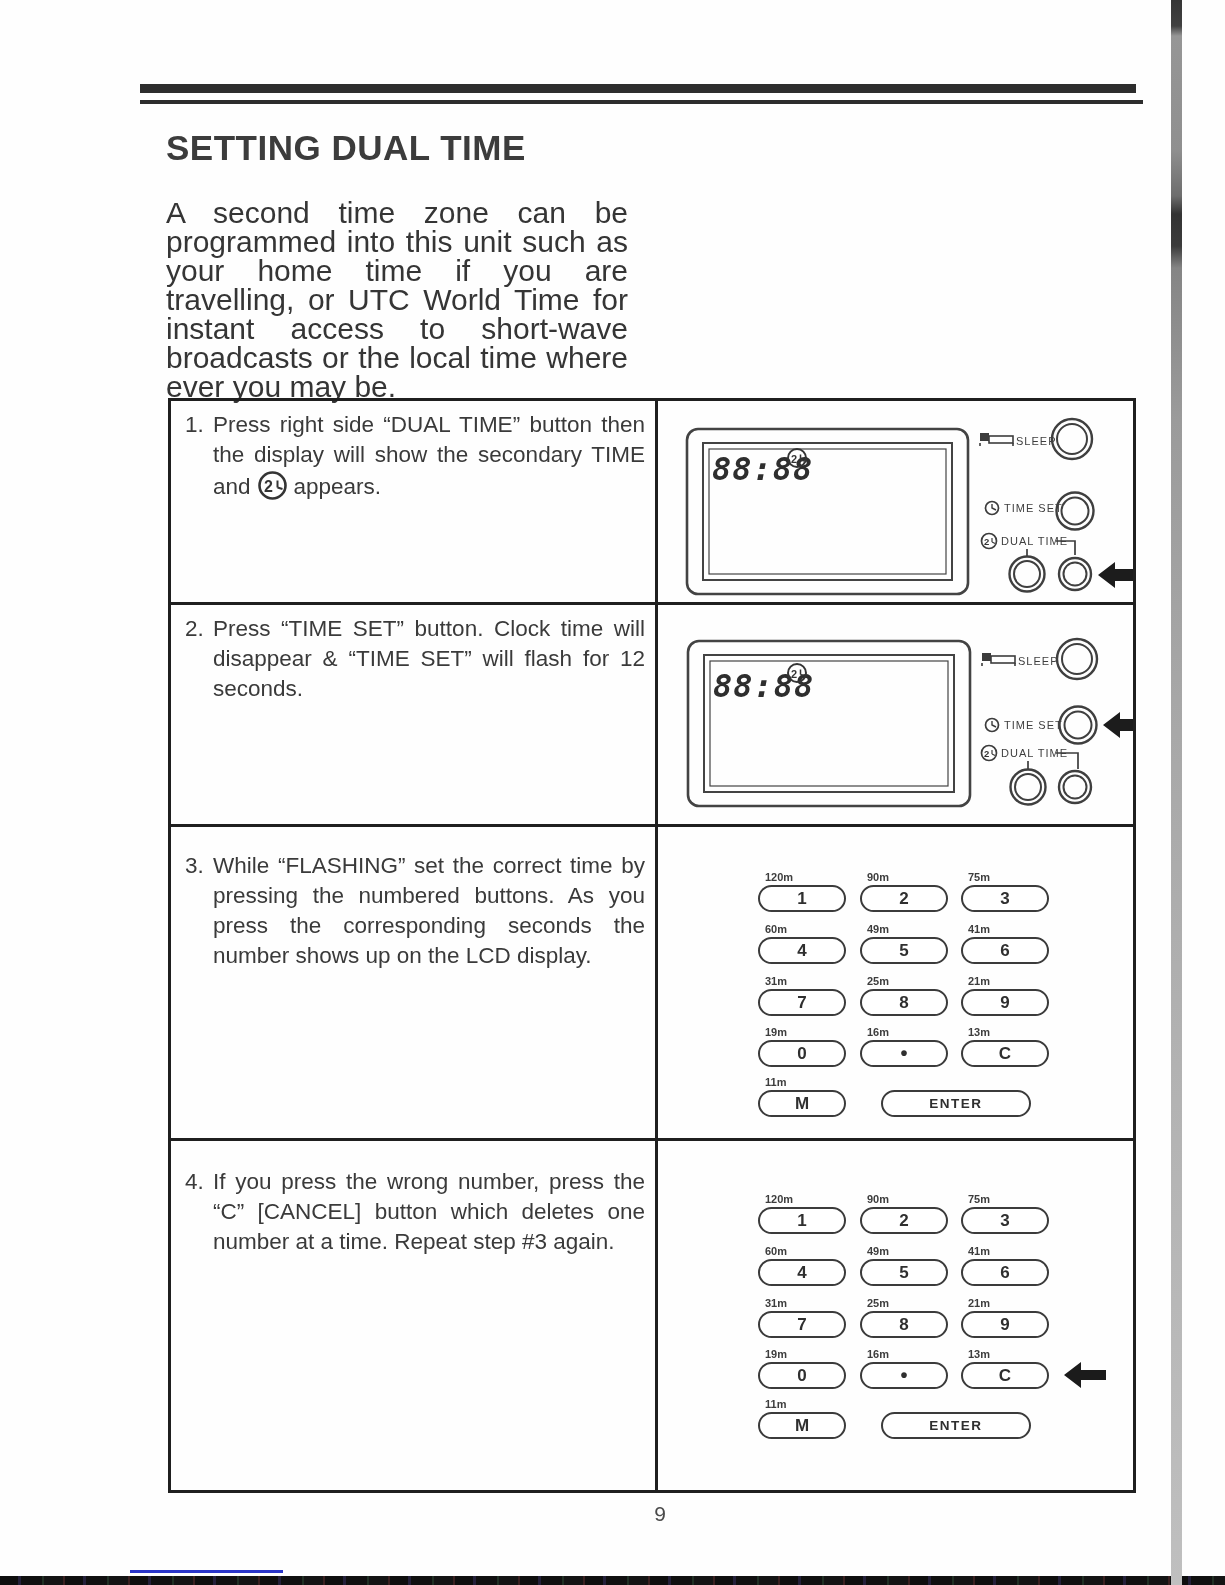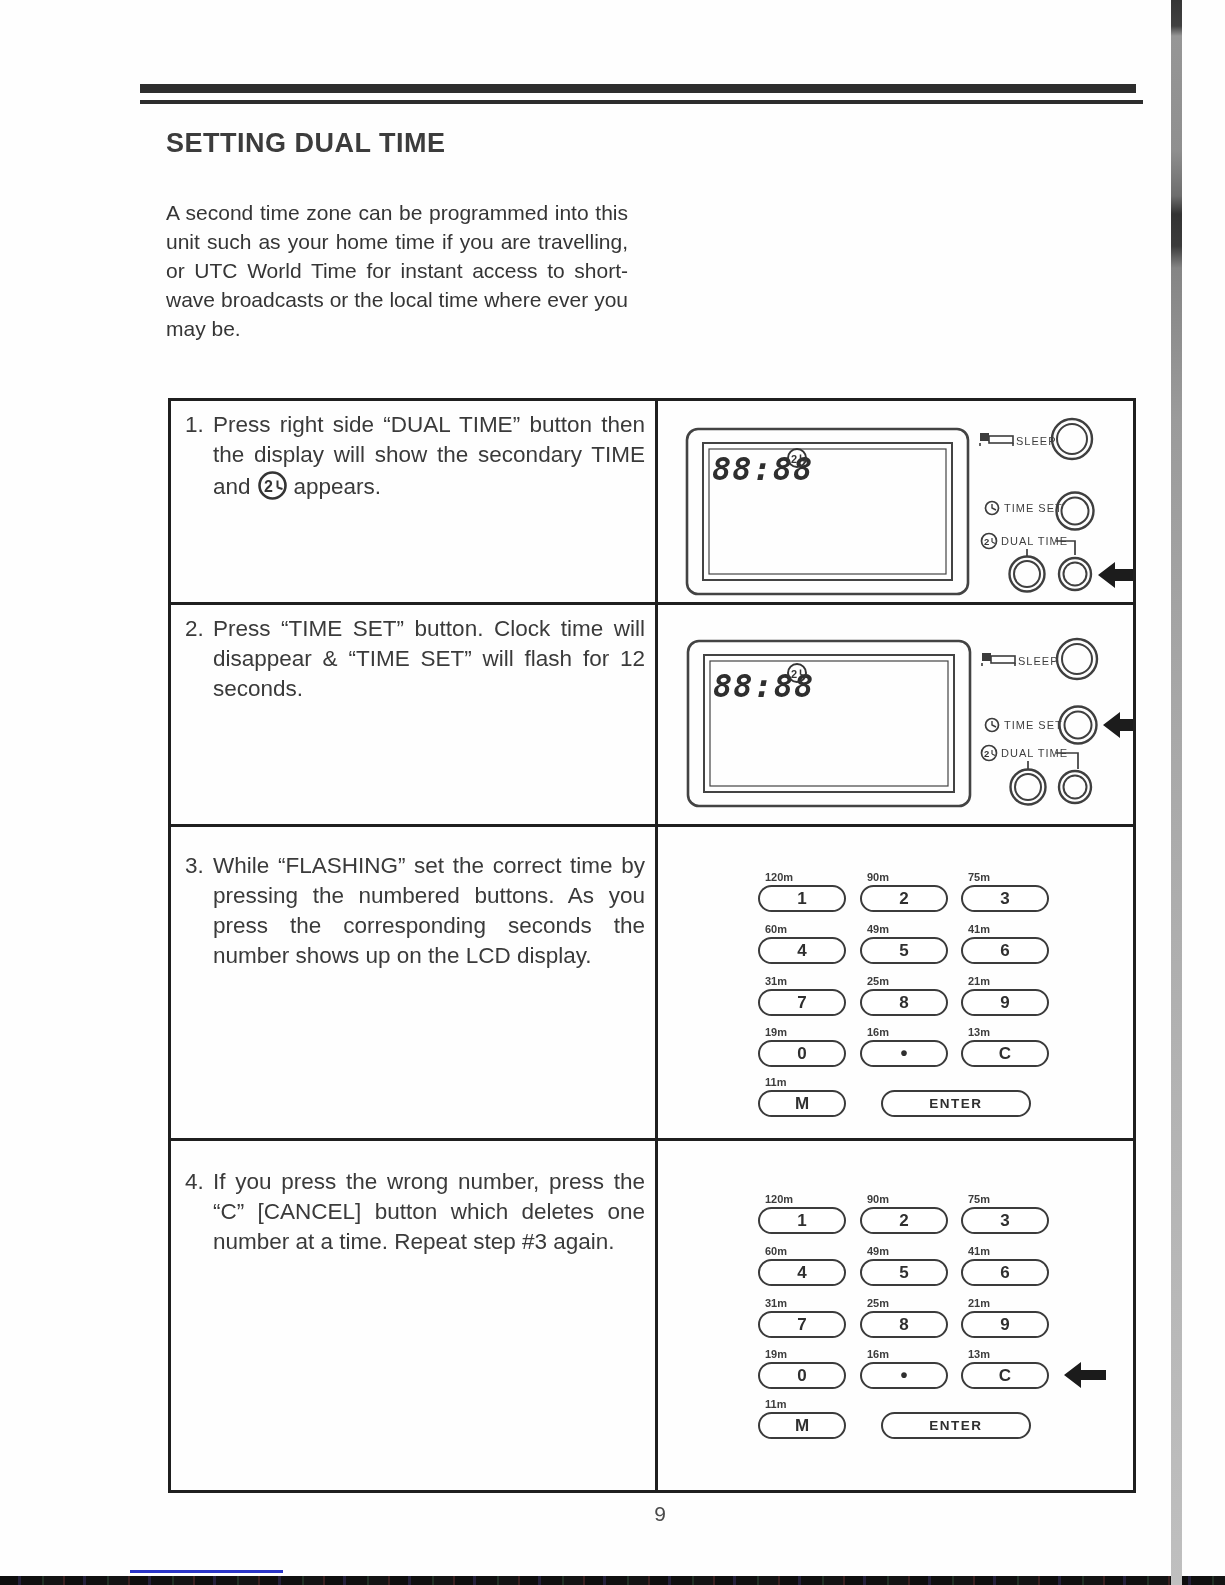--- a/index.html
+++ b/index.html
@@ -4,22 +4,22 @@
 <style>
   html,body{margin:0;padding:0;background:#ffffff;}
   .page{
     position:relative;width:1225px;height:1585px;background:#fefefe;overflow:hidden;
     font-family:"Liberation Sans",sans-serif;color:#383838;
   }
   
   .rule-thick{position:absolute;left:140px;top:84px;width:996px;height:9px;background:#2d2d2d;}
   .rule-thin{position:absolute;left:140px;top:100px;width:1003px;height:4px;background:#2d2d2d;}
   
-  .title{position:absolute;left:166px;top:128px;font-size:27px;font-weight:bold;letter-spacing:.5px;color:#3c3c3c;margin:0;}
-  .intro{position:absolute;left:166px;top:198px;width:462px;font-size:21px;line-height:29px;text-align:justify;color:#353535;margin:0;}
+  .title{position:absolute;left:166px;top:128px;font-size:35px;font-weight:bold;letter-spacing:.5px;color:#3c3c3c;margin:0;}
+  .intro{position:absolute;left:166px;top:198px;width:462px;font-size:30px;line-height:29px;text-align:justify;color:#353535;margin:0;}
   
   .steps-table{
     position:absolute;left:168px;top:398px;width:968px;height:1095px;box-sizing:border-box;
     border:3px solid #1f1f1f;display:grid;grid-template-columns:487px 1fr;grid-template-rows:204px 222px 314px 1fr;
   }
   .cell{box-sizing:border-box;}
   .cell.txt{border-right:3px solid #1f1f1f;border-bottom:3px solid #1f1f1f;padding:9px 10px 0 14px;}
   .cell.dia{border-bottom:3px solid #1f1f1f;position:relative;overflow:hidden;}
   .cell.last{border-bottom:none;}
   .step{display:flex;font-size:22.5px;line-height:30px;color:#3a3a3a;}

